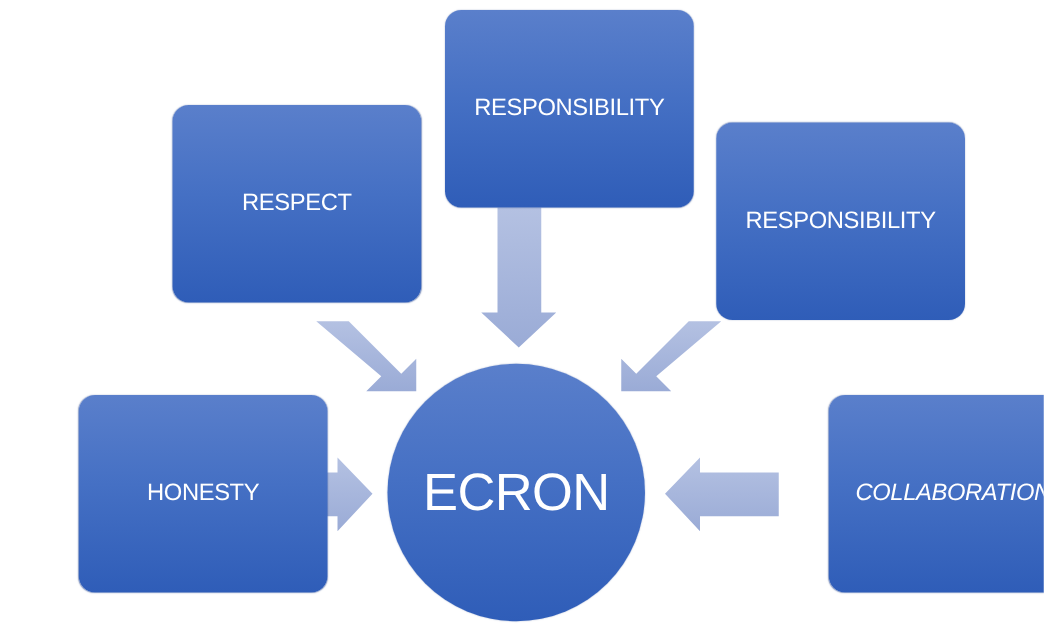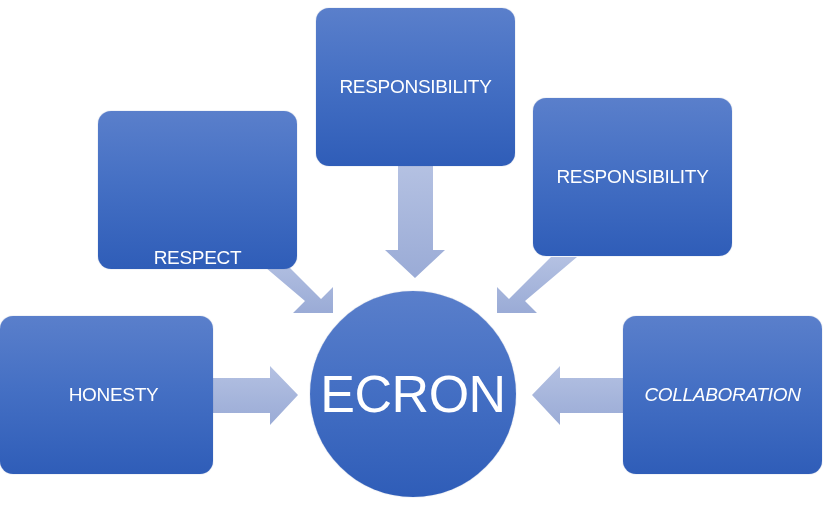--- a/index.html
+++ b/index.html
@@ -3,29 +3,29 @@
 <meta charset="utf-8">
 <style>
   html, body { margin:0; padding:0; background:#ffffff; }
   body { width:835px; height:510px; position:relative; overflow:hidden;
          font-family: "Liberation Sans", "DejaVu Sans", sans-serif; }
   .box {
     position:absolute; width:199px; height:158px; border-radius:13px;
     background: linear-gradient(180deg, #5a7fcb 0%, #4570c4 45%, #2f5db8 100%);
     box-shadow: 0 0 1px rgba(40,70,140,0.6);
     display:flex; align-items:center; justify-content:center;
-    color:#ffffff; font-size:19px; letter-spacing:-0.3px;
+    color:#ffffff; font-size:19px; letter-spacing:-0.3px;margin-left:40px;
   }
   .circle {
     position:absolute; left:310px; top:291px; width:206px; height:206px;
     border-radius:50%;
     background: linear-gradient(180deg, #5a7fcb 0%, #4570c4 45%, #2f5db8 100%);
     box-shadow: 0 0 1px rgba(40,70,140,0.6);
     display:flex; align-items:center; justify-content:center;
-    color:#ffffff; font-size:52px; letter-spacing:-0.5px;
+    color:#ffffff; font-size:42px; letter-spacing:-0.5px;
   }
   svg.arrows { position:absolute; left:0; top:0; }
 </style>
 </head>
 <body>
 
 <svg class="arrows" width="835" height="510">
   <defs>
     <linearGradient id="ag" x1="0" y1="0" x2="0" y2="1">
       <stop offset="0" stop-color="#b4c1e2"></stop>
@@ -40,27 +40,27 @@
   <polygon fill="url(#ag)" points="623,378 560,378 560,366 532,395 560,425 560,413 623,413"></polygon>
 
   <polygon fill="url(#ag)" points="253,257 279,257 321,299 333,287 333,313 293,313 305,301 "></polygon>
 
   <polygon fill="url(#ag)" points="577,257 551,257 509,299 497,287 497,313 537,313 525,301"></polygon>
 </svg>
 
 <div class="box" style="left:316px; top:8px;">
   <span>RESPONSIBILITY</span>
 </div>
-<div class="box" style="left:98px; top:111px;align-items:flex-end;">
+<div class="box" style="left:98px; top:84px;">
   <span>RESPECT</span>
 </div>
 <div class="box" style="left:533px; top:98px;">
   <span>RESPONSIBILITY</span>
 </div>
-<div class="box" style="left:0; top:316px;padding-left:14px;">
+<div class="box" style="left:23px; top:316px;">
   <span>HONESTY</span>
 </div>
 <div class="box" style="left:623px; top:316px;font-style:italic;">
   <span>COLLABORATION</span>
 </div>
 
 <div class="circle">
   <span>ECRON</span>
 </div>
 

